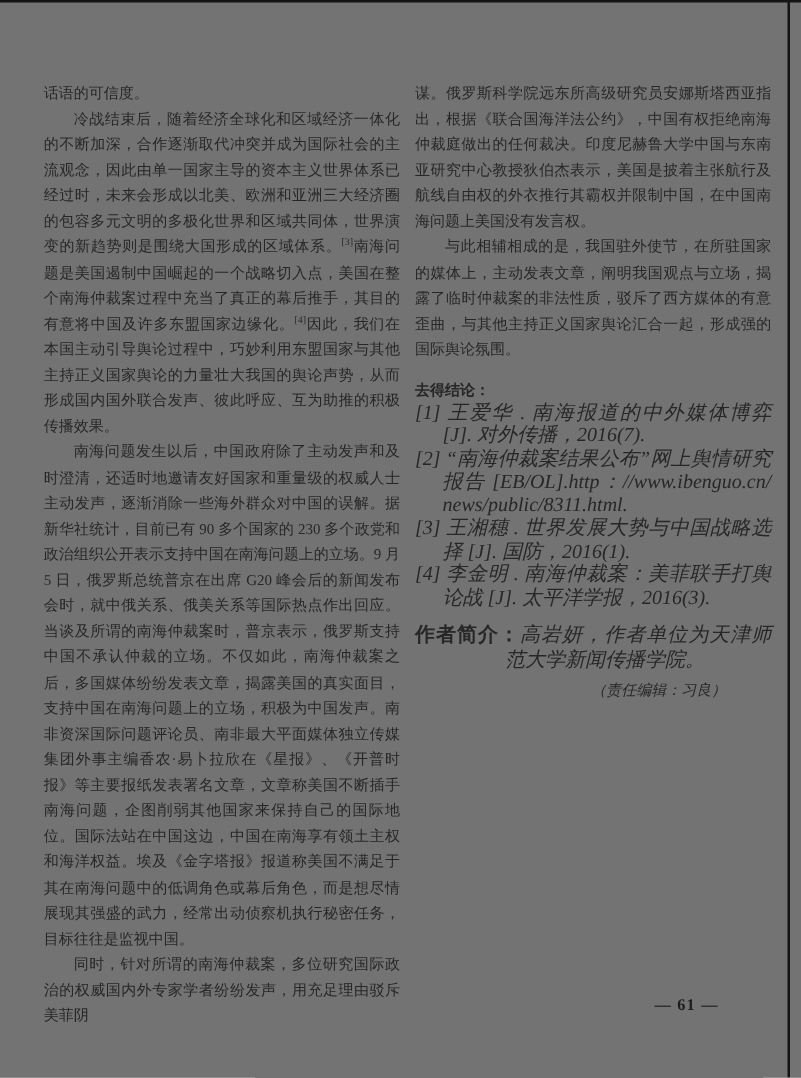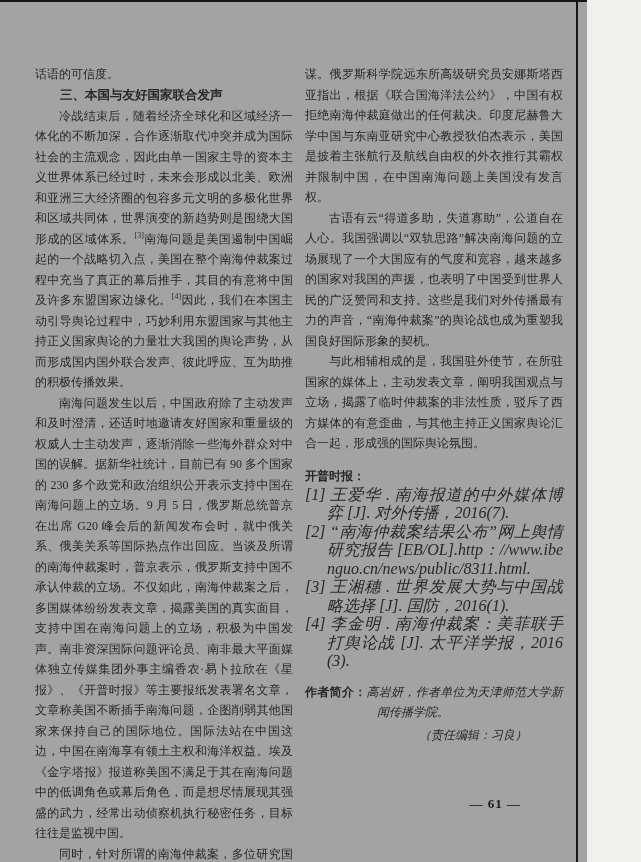--- a/index.html
+++ b/index.html
@@ -1,23 +1,23 @@
 <!DOCTYPE html>
 <html><head>
 <meta charset="utf-8">
 <style>
   * { margin: 0; padding: 0; box-sizing: border-box; }
   html, body { width: 641px; height: 862px; }
   body { background: #efefed; font-family: "Liberation Serif", "DejaVu Serif", serif; }
 
   .page {
     position: relative;
-    width: 587px;
+    width: 641px;
     height: 862px;
-    background: #a3a3a3;
+    background: #737373;
     color: #272727;
     overflow: hidden;
   }
   .rule-top {
     position: absolute; top: 0; left: 0;
     width: 100%; height: 2px; background: #151515;
   }
   .rule-right {
     position: absolute; top: 0; right: 9px;
     width: 2px; height: 100%; background: #151515;
@@ -63,21 +63,21 @@
     font-size: 16px;
     line-height: 18.5px;
     font-style: italic;
     padding-left: 22px;
     text-indent: -22px;
     word-break: break-all;
   }
 
   .author {
     margin-top: 11px;
-    font-size: 12px;
+    font-size: 16px;
     line-height: 20px;
     font-style: italic;
     padding-left: 72px;
     text-indent: -72px;
   }
   .author-label {
     font-style: normal;
     font-weight: bold;
     font-family: "Liberation Sans", "DejaVu Sans", sans-serif;
   }
@@ -103,33 +103,31 @@
 <body>
 
 <div class="page">
   <div class="rule-top"></div>
   <div class="rule-right"></div>
 
   <div class="columns">
 
     <div class="col">
       <p class="noindent">话语的可信度。</p>
-      <p class="heading">三、本国与友好国家联合发声</p>
       <p class="indent"><span>冷战结束后，随着经济全球化和区域经济一体化的不断加深，合作逐渐取代冲突并成为国际社会的主流观念，因此由单一国家主导的资本主义世界体系已经过时，未来会形成以北美、欧洲和亚洲三大经济圈的包容多元文明的多极化世界和区域共同体，世界演变的新趋势则是围绕大国形成的区域体系。</span><sup class="cite">[3]</sup><span>南海问题是美国遏制中国崛起的一个战略切入点，美国在整个南海仲裁案过程中充当了真正的幕后推手，其目的有意将中国及许多东盟国家边缘化。</span><sup class="cite">[4]</sup><span>因此，我们在本国主动引导舆论过程中，巧妙利用东盟国家与其他主持正义国家舆论的力量壮大我国的舆论声势，从而形成国内国外联合发声、彼此呼应、互为助推的积极传播效果。</span></p>
       <p class="indent">南海问题发生以后，中国政府除了主动发声和及时澄清，还适时地邀请友好国家和重量级的权威人士主动发声，逐渐消除一些海外群众对中国的误解。据新华社统计，目前已有 90 多个国家的 230 多个政党和政治组织公开表示支持中国在南海问题上的立场。9 月 5 日，俄罗斯总统普京在出席 G20 峰会后的新闻发布会时，就中俄关系、俄美关系等国际热点作出回应。当谈及所谓的南海仲裁案时，普京表示，俄罗斯支持中国不承认仲裁的立场。不仅如此，南海仲裁案之后，多国媒体纷纷发表文章，揭露美国的真实面目，支持中国在南海问题上的立场，积极为中国发声。南非资深国际问题评论员、南非最大平面媒体独立传媒集团外事主编香农·易卜拉欣在《星报》、《开普时报》等主要报纸发表署名文章，文章称美国不断插手南海问题，企图削弱其他国家来保持自己的国际地位。国际法站在中国这边，中国在南海享有领土主权和海洋权益。埃及《金字塔报》报道称美国不满足于其在南海问题中的低调角色或幕后角色，而是想尽情展现其强盛的武力，经常出动侦察机执行秘密任务，目标往往是监视中国。</p>
       <p class="indent">同时，针对所谓的南海仲裁案，多位研究国际政治的权威国内外专家学者纷纷发声，用充足理由驳斥美菲阴</p>
     </div>
 
     <div class="col">
       <p class="noindent">谋。俄罗斯科学院远东所高级研究员安娜斯塔西亚指出，根据《联合国海洋法公约》，中国有权拒绝南海仲裁庭做出的任何裁决。印度尼赫鲁大学中国与东南亚研究中心教授狄伯杰表示，美国是披着主张航行及航线自由权的外衣推行其霸权并限制中国，在中国南海问题上美国没有发言权。</p>
-      <p class="indent">古语有云“得道多助，失道寡助”，公道自在人心。我国强调以“双轨思路”解决南海问题的立场展现了一个大国应有的气度和宽容，越来越多的国家对我国的声援，也表明了中国受到世界人民的广泛赞同和支持。这些是我们对外传播最有力的声音，“南海仲裁案”的舆论战也成为重塑我国良好国际形象的契机。</p>
       <p class="indent">与此相辅相成的是，我国驻外使节，在所驻国家的媒体上，主动发表文章，阐明我国观点与立场，揭露了临时仲裁案的非法性质，驳斥了西方媒体的有意歪曲，与其他主持正义国家舆论汇合一起，形成强的国际舆论氛围。</p>
 
       <div class="refs">
-        <p class="refs-heading">开普时报：</p>
+        <p class="refs-heading">去得结论：</p>
         <p class="ref-item">[1] 王爱华 . 南海报道的中外媒体博弈 [J]. 对外传播，2016(7).</p>
         <p class="ref-item">[2] “南海仲裁案结果公布”网上舆情研究报告 [EB/OL].http：//www.ibenguo.cn/news/public/8311.html.</p>
         <p class="ref-item">[3] 王湘穗 . 世界发展大势与中国战略选择 [J]. 国防，2016(1).</p>
         <p class="ref-item">[4] 李金明 . 南海仲裁案：美菲联手打舆论战 [J]. 太平洋学报，2016(3).</p>
       </div>
 
       <p class="author"><span class="author-label">作者简介：</span><span>高岩妍，作者单位为天津师范大学新闻传播学院。</span></p>
       <p class="editor">（责任编辑：习良）</p>
     </div>
 

